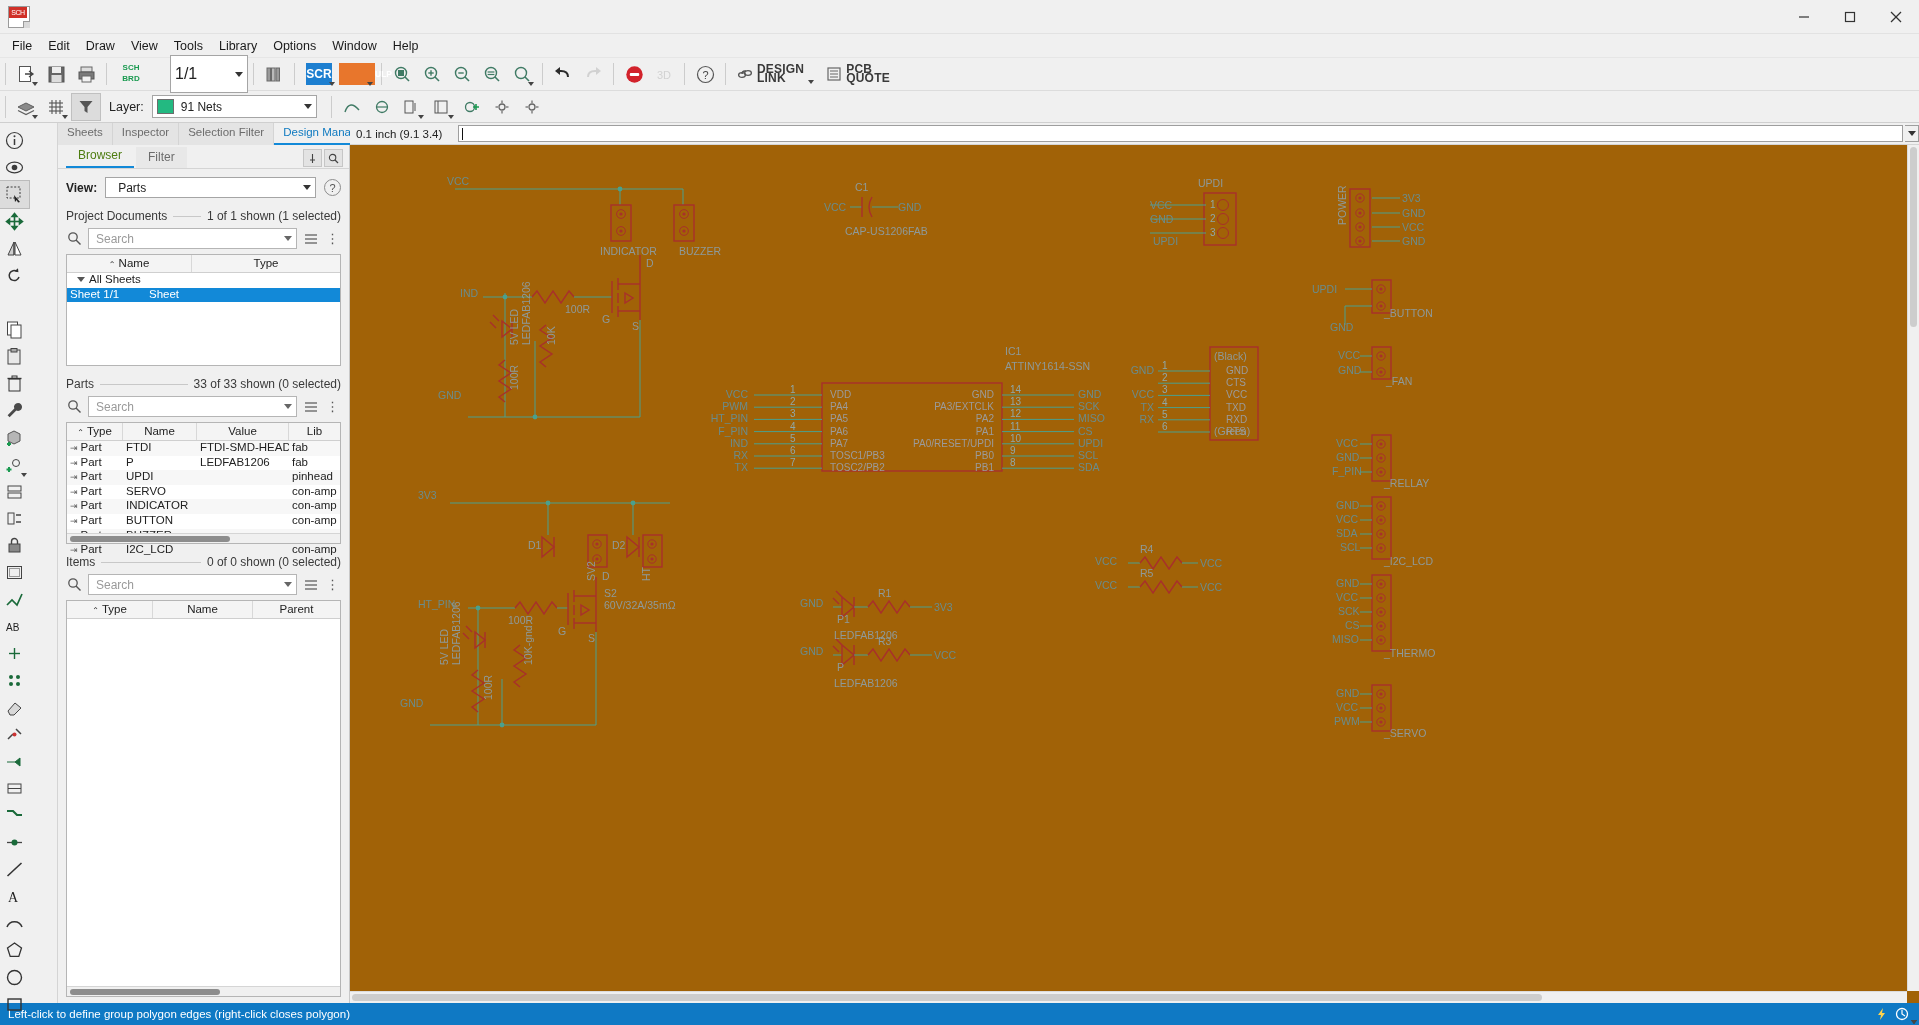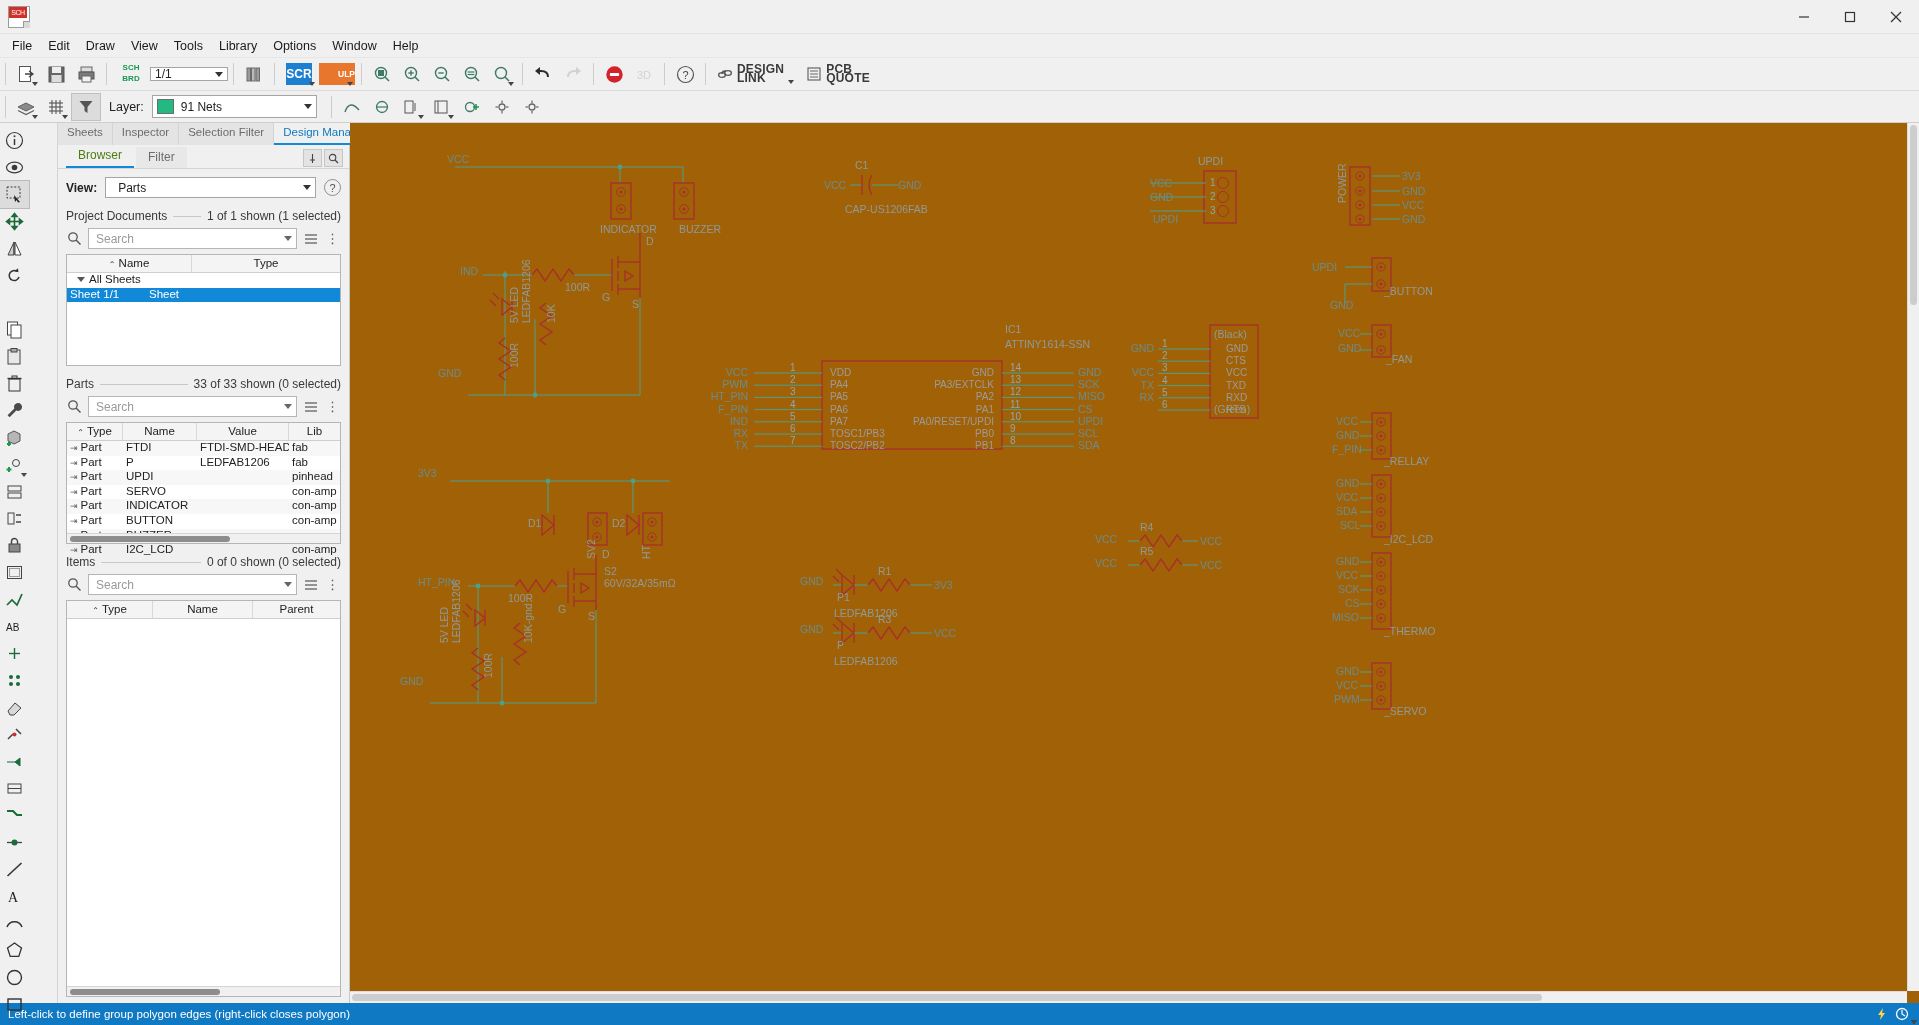--- a/index.html
+++ b/index.html
@@ -29,25 +29,25 @@
 
   
   .toolbar { height:33px; background:#f0f0f0; display:flex; align-items:center; border-bottom:1px solid #dcdcdc; }
   .toolbar2 { height:32px; background:#f0f0f0; display:flex; align-items:center; border-bottom:1px solid #cfcfcf; }
   .tsep { width:1px; height:22px; background:#cccccc; margin:0 5px; }
   .tbtn { width:28px; height:26px; display:flex; align-items:center; justify-content:center; position:relative; margin:0 1px; }
   .tbtn.wide { width:36px; }
   .tbtn.dis { opacity:.35; }
   .tbtn.on { background:#dcdcdc; outline:1px solid #c0c0c0; }
   .caretmini { position:absolute; right:2px; bottom:1px; width:0; height:0; border-left:3px solid transparent; border-right:3px solid transparent; border-top:4px solid #444; }
-  .zoomsel { width:78px; height:14px; background:#fff; border:1px solid #a5a5a5; display:flex; align-items:center; padding:0 4px; font-size:12px; position:relative; }
+  .zoomsel { width:78px; height:38px; background:#fff; border:1px solid #a5a5a5; display:flex; align-items:center; padding:0 4px; font-size:16px; position:relative;margin-left:20px; }
   .zoomsel .cv { flex:1; }
   .zoomsel .ar { width:0;height:0;border-left:4px solid transparent;border-right:4px solid transparent;border-top:5px solid #333; }
   .scrbtn { width:26px;height:22px;background:#1d7fd0;color:#fff;font-size:12px;font-weight:bold;display:flex;align-items:center;justify-content:center;position:relative; }
-  .ulpbtn { width:26px;height:22px;background:#e8762c;color:#fff;font-size:8.5px;font-weight:bold;display:flex;align-items:center;justify-content:flex-end;position:relative;padding-left:36px; }
+  .ulpbtn { width:26px;height:22px;background:#e8762c;color:#fff;font-size:8.5px;font-weight:bold;display:flex;align-items:center;justify-content:flex-start;position:relative;padding-left:36px; }
   .schbrd { width:24px;height:24px;font-size:8px;font-weight:bold;line-height:11px;text-align:center;color:#169a52; }
   .schbrd .s1 { color:#1a9a50; }
   .schbrd .s2 { color:#1a9a50; }
   .dlink { display:flex;align-items:center;gap:4px;padding:0 6px;height:26px; }
   .dlink .lbl { font-size:12px; line-height:9.5px; font-weight:bold; color:#3a3a3a; letter-spacing:.2px; }
   .layerwrap { display:flex; align-items:center; gap:8px; margin-left:8px; }
   .layerwrap .lt { font-size:12.5px; }
   .layersel { width:165px; height:23px; background:#fff; border:1px solid #a5a5a5; display:flex; align-items:center; gap:7px; padding:0 4px; }
   .swatch { width:17px; height:15px; background:#23b981; border:1px solid #6d6d6d; }
   .layersel .nm { flex:1; font-size:12px; }
@@ -819,20 +819,30 @@
           <div style="flex:1;">Parent</div>
         </div>
         <div class="hscroll" style="position:absolute;left:0;right:0;bottom:0;">
             <i style="left:3px;width:150px;"></i>
           </div>
       </div>
     </div>
   </div>
 
   <div class="canvaswrap">
+    <div class="coordbar">
+      <div class="coordtxt">0.1 inch (9.1 3.4)</div>
+      <div class="cmdinput">
+        <span class="caretbar"></span>
+        <span></span>
+      </div>
+      <div class="cmdcaret">
+          <span style="width:0;height:0;border-left:4px solid transparent;border-right:4px solid transparent;border-top:5px solid #333;display:block;"></span>
+        </div>
+    </div>
 
     <div class="canvas">
       <svg width="1560" height="800" viewBox="0 0 1560 800">
 
         <g>
           <text class="s-txt" x="97" y="40">VCC</text>
           <line class="wire" x1="105" y1="44" x2="270" y2="44"></line>
           <line class="wire" x1="270" y1="44" x2="270" y2="60"></line>
           <line class="wire" x1="270" y1="44" x2="333" y2="44"></line>
           <line class="wire" x1="333" y1="44" x2="333" y2="60"></line>

